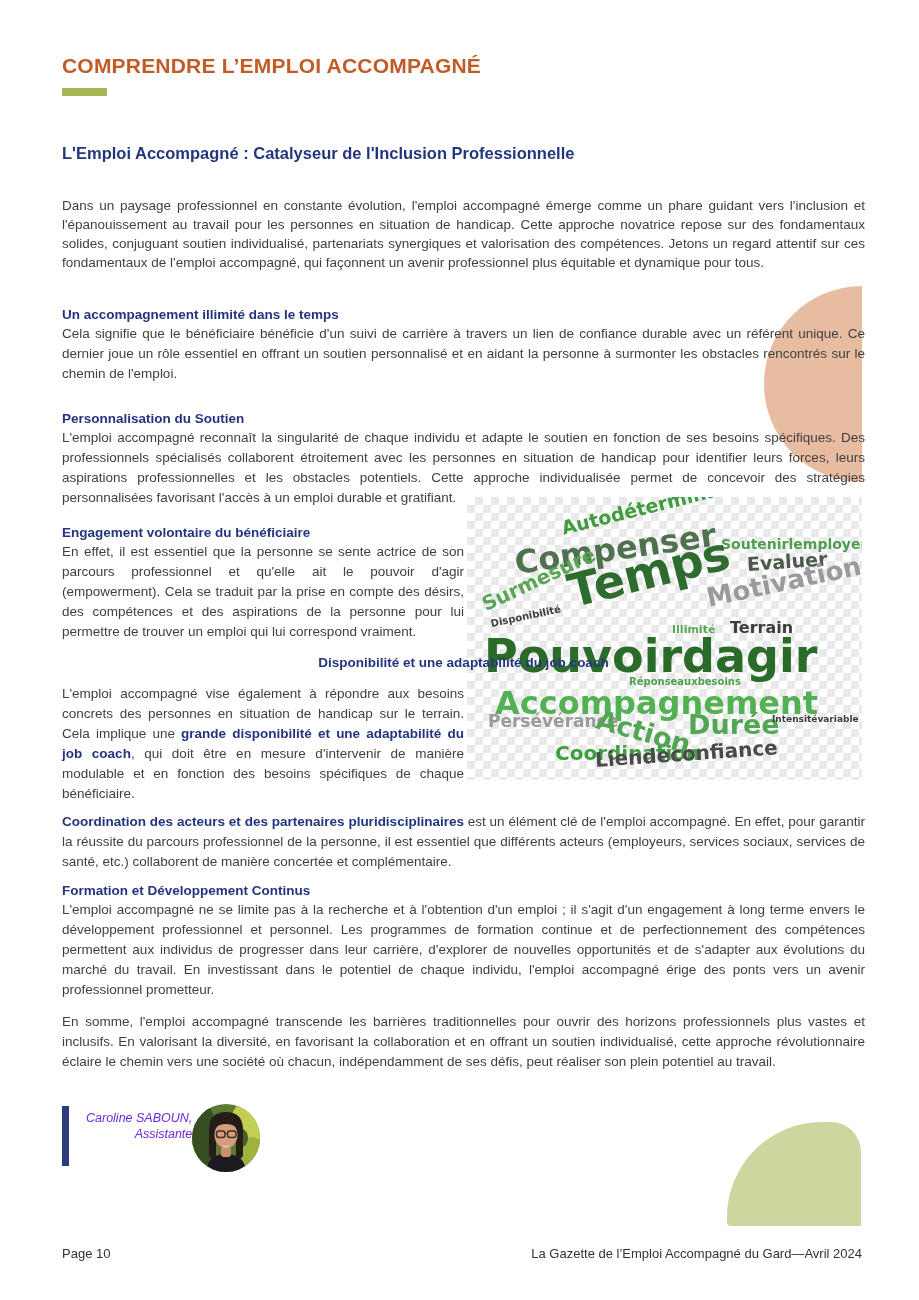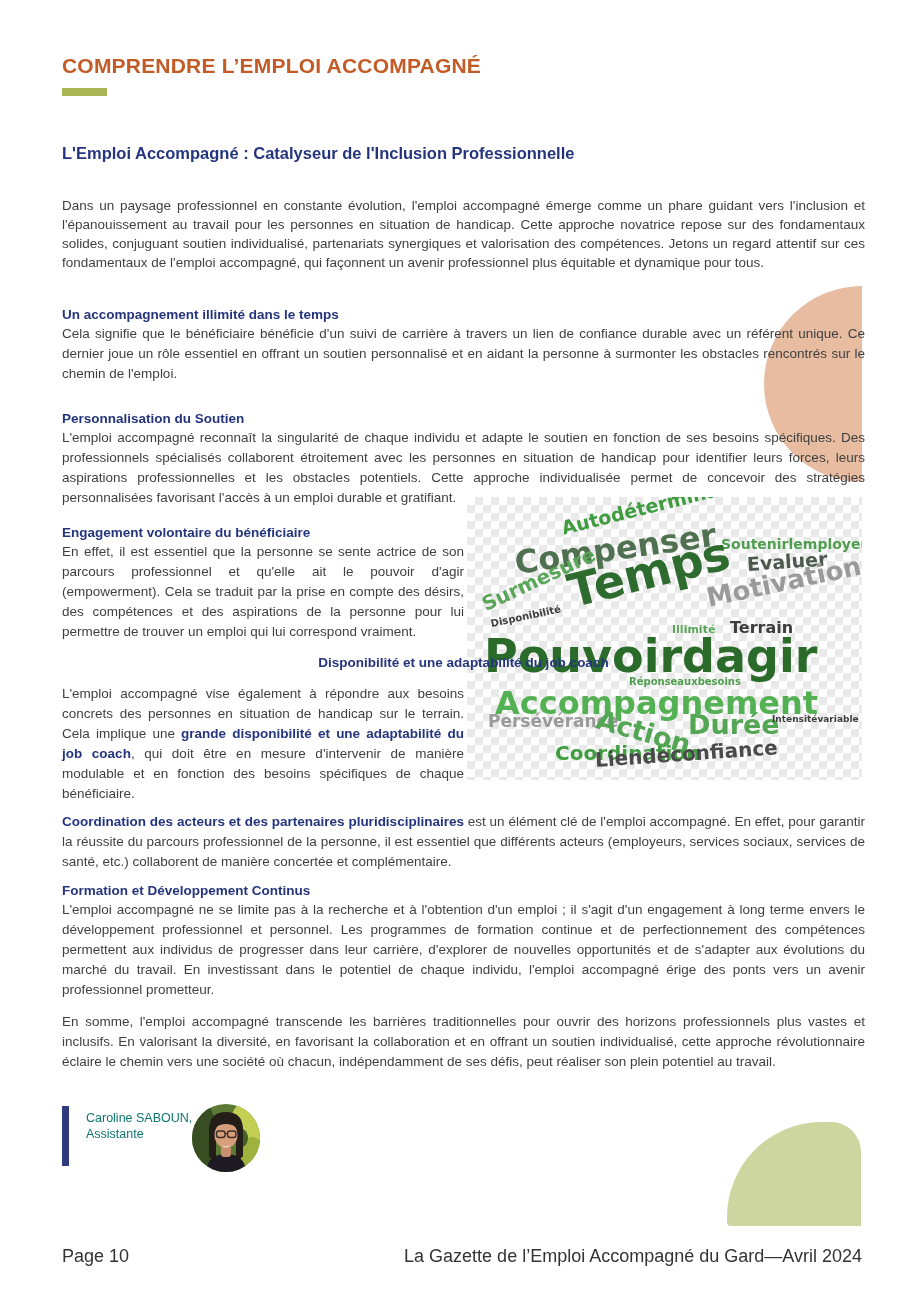--- a/index.html
+++ b/index.html
@@ -95,29 +95,29 @@
   .w15{left:221px;top:214px;font-size:27px;color:#53a653;}
   .w16{left:305px;top:218px;font-size:9px;color:#3d3d3d;}
   .w17{left:88px;top:246px;font-size:20px;color:#3f9e3f;}
   .w18{left:128px;top:253px;font-size:20px;color:#4a4a4a;transform:rotate(-4deg);}
 
   
   .author{position:relative;margin-top:32px;height:70px;}
   .author-bar{position:absolute;left:0;top:2px;width:7px;height:60px;background:#2e3c7d;}
   .author-text{
     position:absolute;left:24px;top:6px;
-    font-size:12.5px;line-height:16px;color:#0f766e;
+    font-size:12.5px;font-style:italic;line-height:16px;color:#6d28d9;text-align:right;
   }
   .author-photo{position:absolute;left:130px;top:0;width:68px;height:68px;}
 
   
   .footer{
     position:absolute;left:62px;right:57px;top:1246px;
     display:flex;justify-content:space-between;
-    font-size:18px;color:#333;z-index:2;
+    font-size:13px;color:#333;z-index:2;
   }
 </style>
 </head>
 <body>
 
 <div class="page">
 
   <div class="shape-peach"></div>
   <div class="shape-green"></div>
 

